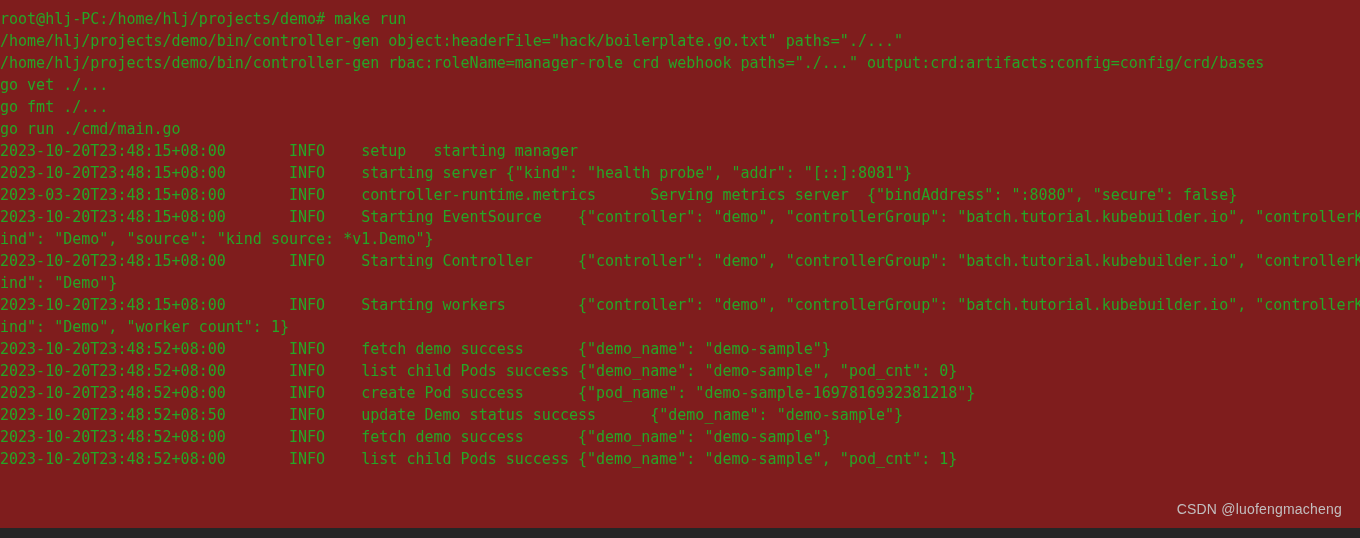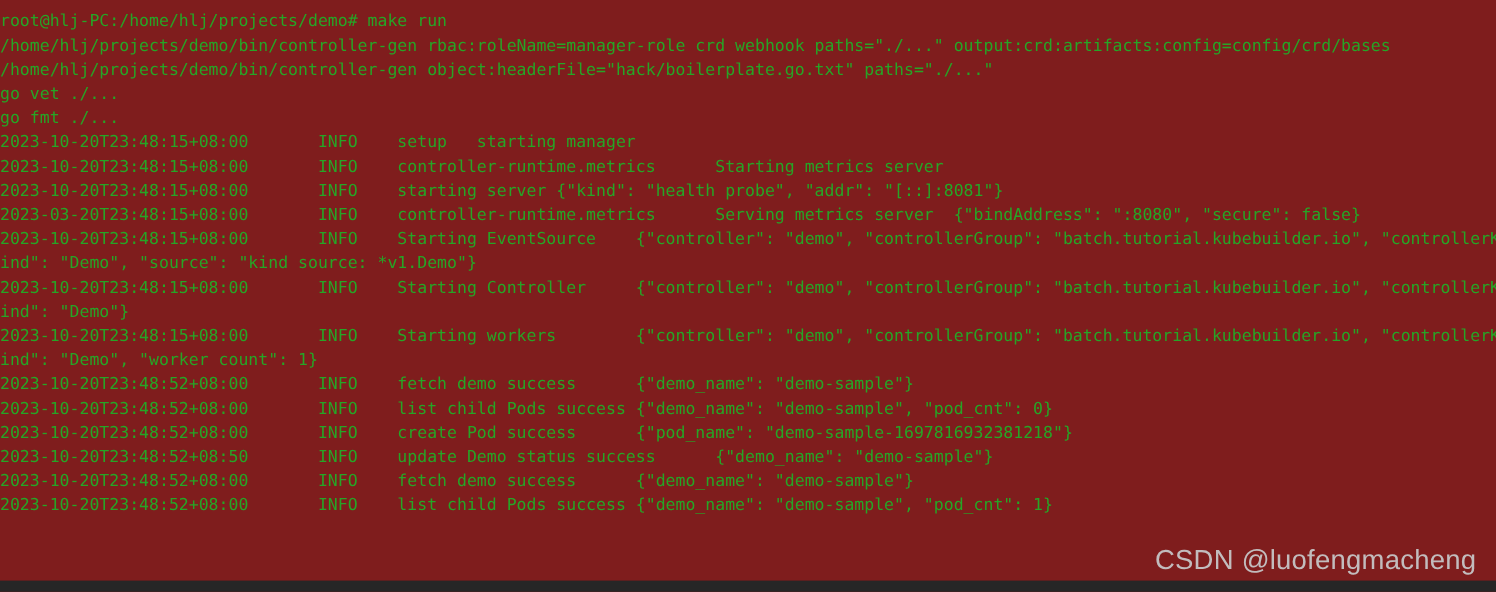--- a/index.html
+++ b/index.html
@@ -33,40 +33,40 @@
     color: #26a526;
     letter-spacing: 0px;
     padding-left: 0px;
   }
   .line.prompt { color: #26a526; }
   .watermark {
     position: absolute;
     right: 18px;
     bottom: 8px;
     font-family: "Liberation Sans", sans-serif;
-    font-size: 25px;
+    font-size: 14px;
     line-height: 22px;
     color: #c8cacb;
     letter-spacing: 0.2px;
     white-space: pre;
     opacity: 0.92;
   }
 </style>
 </head>
 <body>
 
 <div id="terminal">
   <div id="screen">
       <div class="line prompt">root@hlj-PC:/home/hlj/projects/demo# make run</div>
+      <div class="line">/home/hlj/projects/demo/bin/controller-gen object:headerFile="hack/boilerplate.go.txt" paths="./..."</div>
       <div class="line">/home/hlj/projects/demo/bin/controller-gen rbac:roleName=manager-role crd webhook paths="./..." output:crd:artifacts:config=config/crd/bases</div>
-      <div class="line">/home/hlj/projects/demo/bin/controller-gen object:headerFile="hack/boilerplate.go.txt" paths="./..."</div>
       <div class="line">go vet ./...</div>
       <div class="line">go fmt ./...</div>
+      <div class="line">go run ./cmd/main.go</div>
       <div class="line">2023-10-20T23:48:15+08:00       INFO    setup   starting manager</div>
-      <div class="line">2023-10-20T23:48:15+08:00       INFO    controller-runtime.metrics      Starting metrics server</div>
       <div class="line">2023-10-20T23:48:15+08:00       INFO    starting server {"kind": "health probe", "addr": "[::]:8081"}</div>
       <div class="line">2023-03-20T23:48:15+08:00       INFO    controller-runtime.metrics      Serving metrics server  {"bindAddress": ":8080", "secure": false}</div>
       <div class="line">2023-10-20T23:48:15+08:00       INFO    Starting EventSource    {"controller": "demo", "controllerGroup": "batch.tutorial.kubebuilder.io", "controllerK</div>
       <div class="line">ind": "Demo", "source": "kind source: *v1.Demo"}</div>
       <div class="line">2023-10-20T23:48:15+08:00       INFO    Starting Controller     {"controller": "demo", "controllerGroup": "batch.tutorial.kubebuilder.io", "controllerK</div>
       <div class="line">ind": "Demo"}</div>
       <div class="line">2023-10-20T23:48:15+08:00       INFO    Starting workers        {"controller": "demo", "controllerGroup": "batch.tutorial.kubebuilder.io", "controllerK</div>
       <div class="line">ind": "Demo", "worker count": 1}</div>
       <div class="line">2023-10-20T23:48:52+08:00       INFO    fetch demo success      {"demo_name": "demo-sample"}</div>
       <div class="line">2023-10-20T23:48:52+08:00       INFO    list child Pods success {"demo_name": "demo-sample", "pod_cnt": 0}</div>

